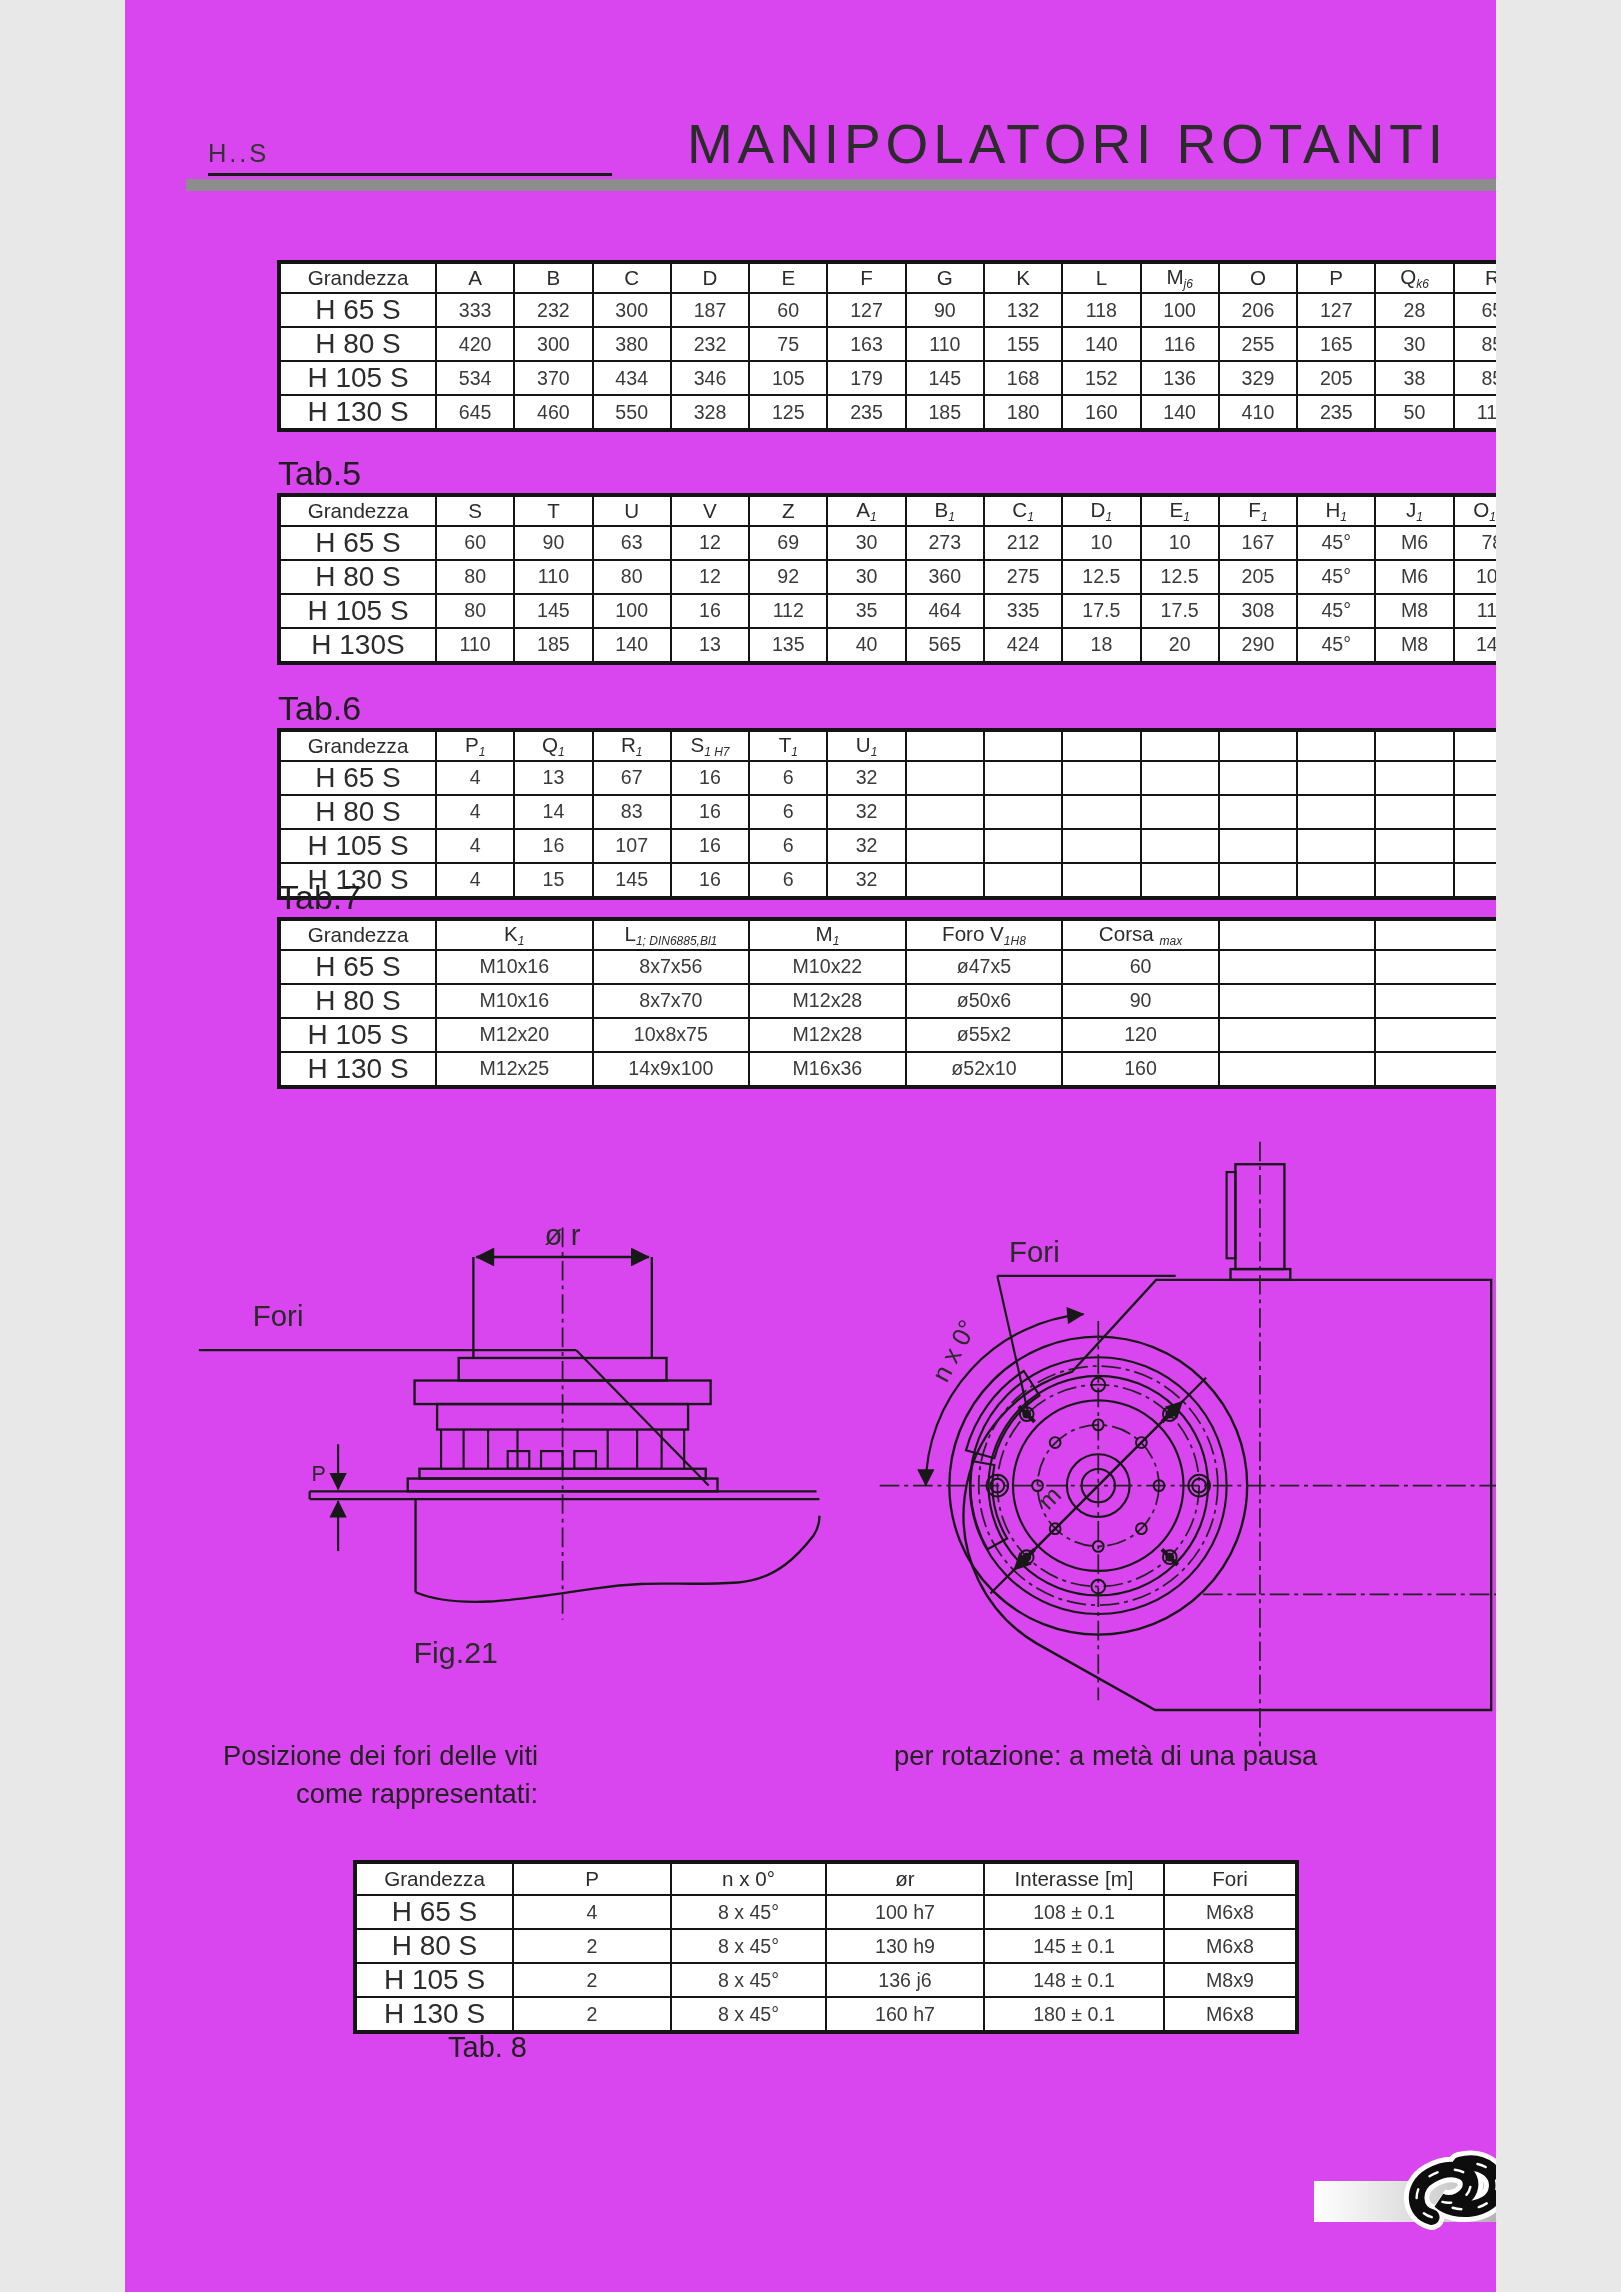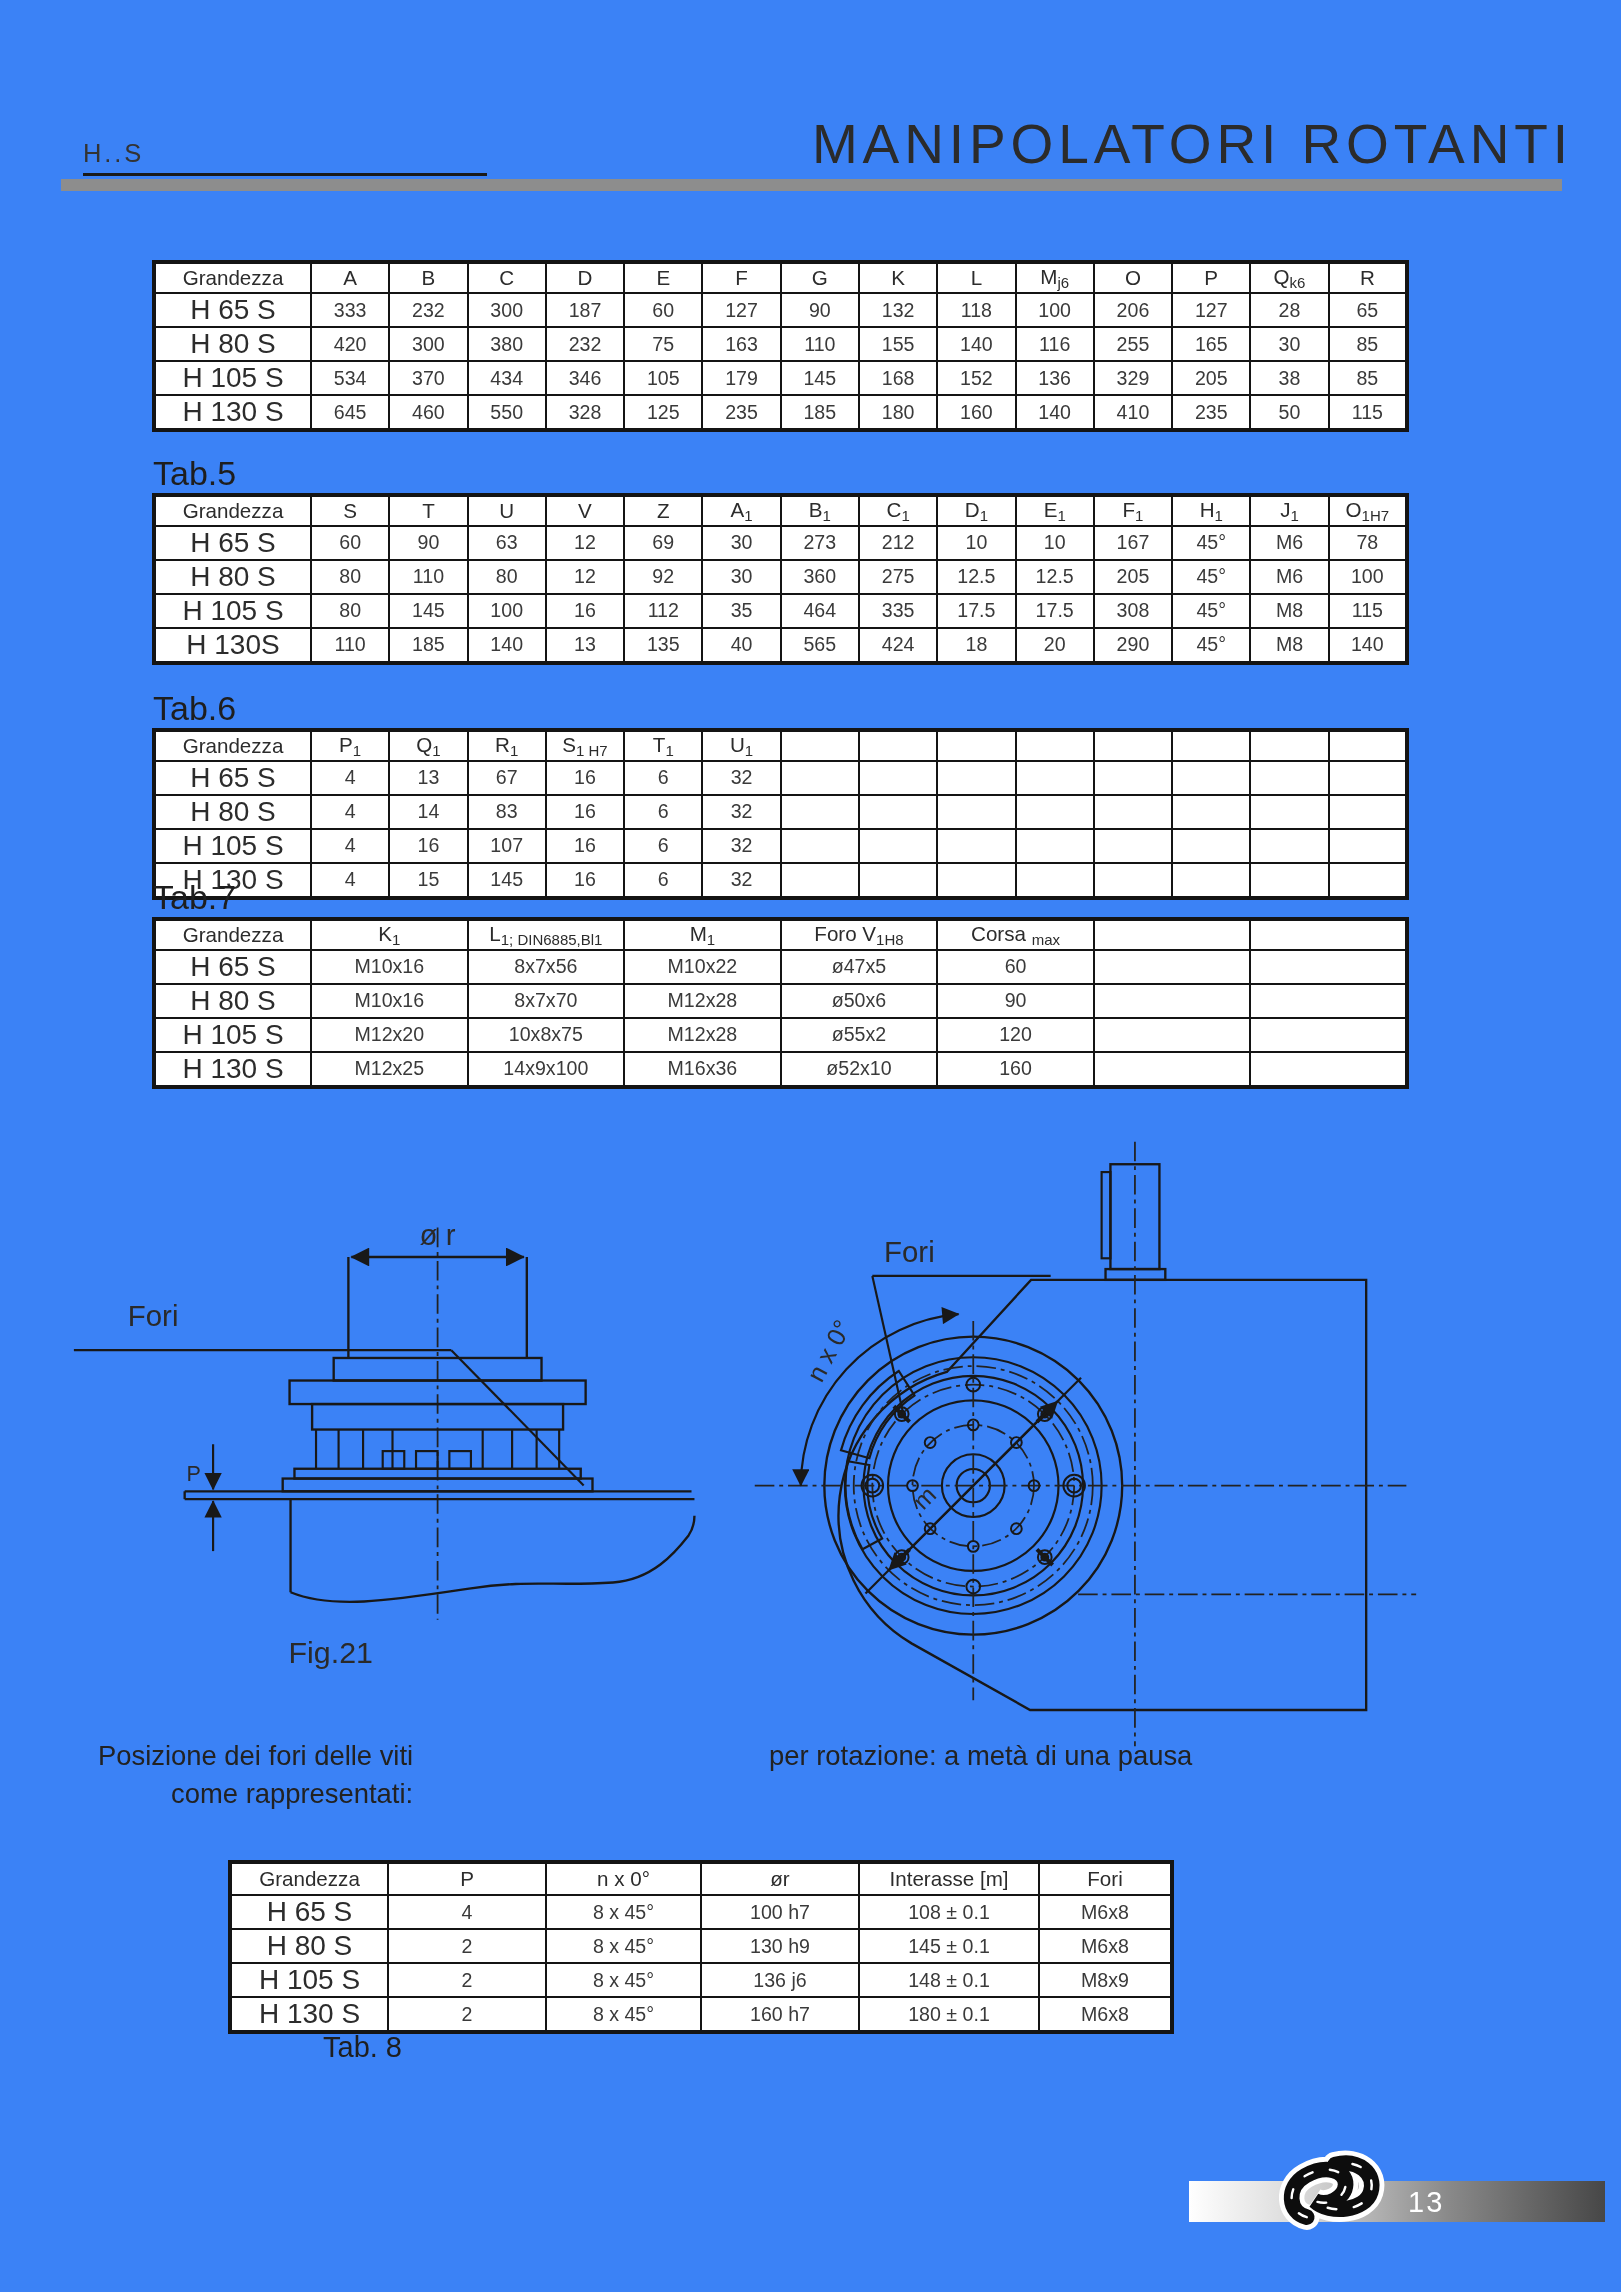--- a/index.html
+++ b/index.html
@@ -1,35 +1,35 @@
 <!DOCTYPE html>
 <html><head>
 <meta charset="utf-8">
 <style>
   html,body {margin:0; padding:0; background:#e8e8e8;}
-  .page {position:relative; width:1621px; height:2293px; background:#3b82f6;
+  .page {position:relative; width:1371px; height:2293px; background:#d946ef;
          font-family:"Liberation Sans", sans-serif; color:#222; overflow:hidden; margin:0 auto;}
   .abs {position:absolute;}
 
   
   .model-code {left:83px; top:139px; font-size:25.5px; letter-spacing:2.9px; color:#333;}
   .code-underline {left:83px; top:173px; width:404px; height:2.9px; background:#1a1a1a;}
   .page-title {right:48px; top:112px; font-size:55px; letter-spacing:4.9px; color:#2b2b2b; white-space:nowrap; font-weight:400;}
   .header-bar {left:61px; top:179px; width:1501px; height:11.8px; background:#8d8d8d;}
 
   
   .tbl-block {position:absolute;}
   .tbl-label {font-size:34px; color:#1e1e1e; line-height:29px; margin:0 0 4.9px 1px;}
   table.spec {border-collapse:collapse; table-layout:fixed; background:#fff; border:4.9px solid #141414;}
   .spec th, .spec td {border:2.9px solid #141414; text-align:center; vertical-align:middle;
       height:28px; font-size:19.6px; font-weight:400; color:#3a3a3a; padding:0 2px;
       overflow:hidden; white-space:nowrap;}
   .spec th {font-size:20.6px; color:#2c2c2c;margin-top:32px;}
   .spec td.rowhead {font-size:28px; color:#2c2c2c;}
-  .sub {font-size:15px; vertical-align:-3.9px;}
+  .sub {font-size:12px; vertical-align:-3.9px;font-style:italic;}
   .t8 .spec th, .t8 .spec td {height:30px;}
   .tbl-caption {font-size:29px; color:#1e1e1e;}
 
   
   .note {font-size:27.4px; line-height:38px; color:#222;}
 
   
   svg {overflow:visible;}
   .ln  {stroke:#181818; stroke-width:2.4; fill:none; stroke-linecap:butt;}
   .ln2 {stroke:#181818; stroke-width:2.2; fill:none;}

